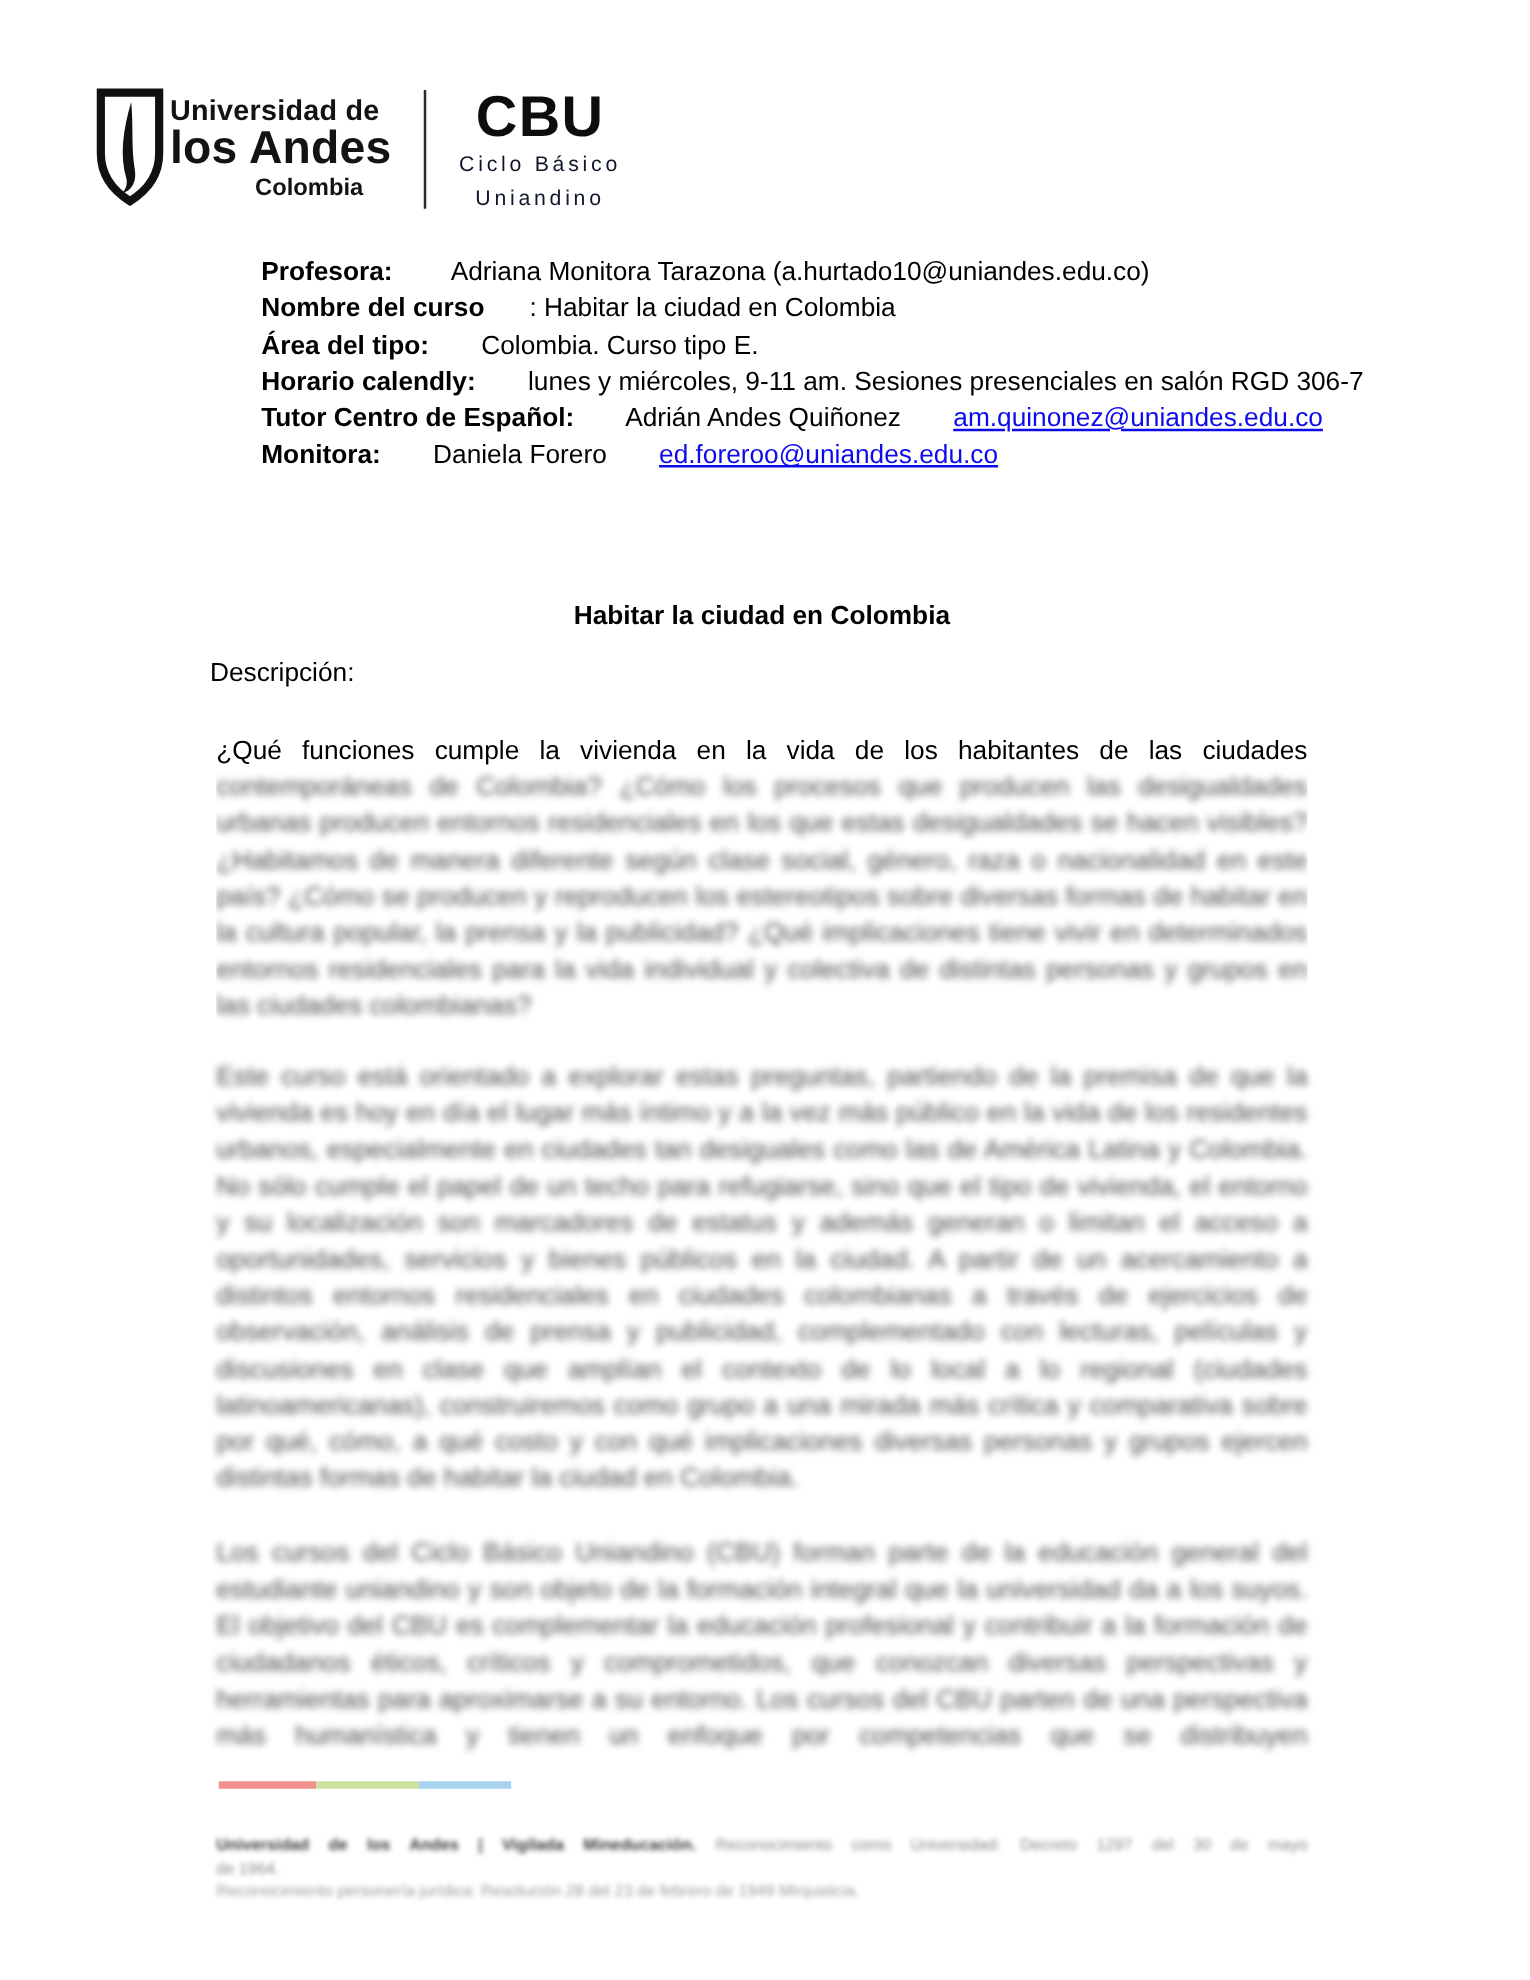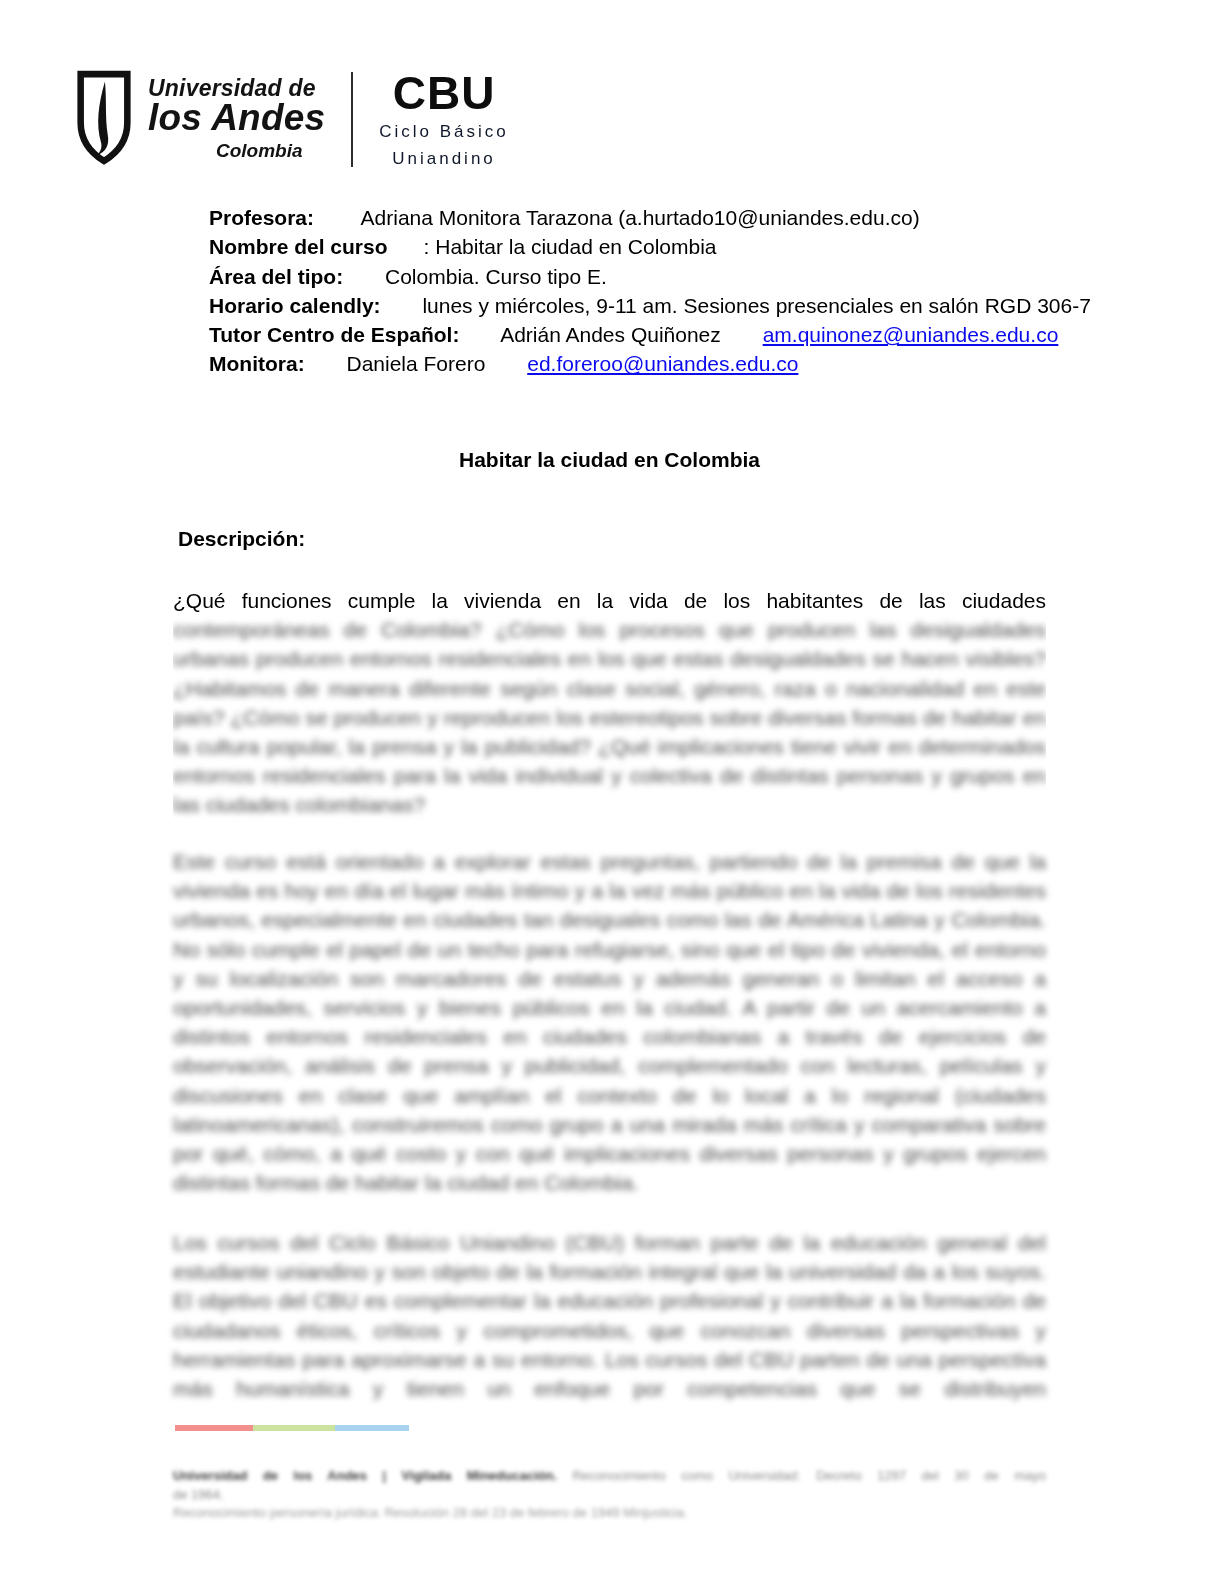--- a/index.html
+++ b/index.html
@@ -8,43 +8,43 @@
 
   .page {
     position:relative; width:1224px; height:1584px;
     background:#ffffff; overflow:hidden;
   }
 
   
   .header { position:absolute; top:70px; left:76px; display:flex; align-items:flex-start; }
   .uniandes-logo { display:flex; align-items:flex-start; }
   .shield { display:block; }
-  .uni-text { margin-left:16px; padding-top:6px; color:#131313;font-style:italic; }
+  .uni-text { margin-left:4px; padding-top:6px; color:#131313; }
   .uni-l1 { display:block; font-size:23px; font-weight:bold; letter-spacing:.2px; line-height:24px; }
   .uni-l2 { display:block; font-size:37px; font-weight:bold; line-height:36px; letter-spacing:.2px; }
   .uni-l3 { display:block; font-size:19px; font-weight:bold; margin-left:68px; margin-top:4px; }
   .logo-divider { width:2px; height:95px; background:#2b2b2b; margin:2px 26px 0 26px; }
   .cbu-logo { text-align:center; padding-top:0; color:#141414; }
   .cbu-acronym { font-size:46px; font-weight:800; line-height:46px; letter-spacing:1px; color:#0d0d0d; }
   .cbu-sub { font-size:17px; line-height:23px; letter-spacing:3px; color:#0f172a; margin-top:4px; }
 
   
   .info { position:absolute; top:203px; left:173px; width:940px; font-size:21px; line-height:29.3px; }
   .info-line { white-space:nowrap; }
   .info-line span, .info-line a { white-space:pre;margin-left:36px; }
   .lbl { font-weight:bold; }
   a.email-link { color:#0b0bee; text-decoration:underline; cursor:pointer; }
   .small-prefix { font-size:15px; color:#3f3f3f; }
   a.small-link { font-size:17px; color:#1f6fbf; text-decoration:underline; cursor:pointer; }
 
   
-  .doc-title { position:absolute; top:448px; left:173px; width:873px;
+  .doc-title { position:absolute; top:481px; left:173px; width:873px;
     text-align:center; font-size:21px; font-weight:bold; }
-  .section-heading { position:absolute; top:527px; left:178px; width:873px;
-    font-size:21px; font-weight:bold; }
+  .section-heading { position:absolute; top:527px; left:168px; width:873px;
+    font-size:21px; font-weight:normal; }
 
   .para { position:absolute; left:173px; width:873px; font-size:21px;
     line-height:29.2px; text-align:justify; overflow:hidden; }
   .p1 { top:586px; height:238px; }
   .p1-first { display:block; text-align:justify; text-align-last:justify; }
   .blurred { filter:blur(3px); color:#4d4d4d; }
   .p2 { top:847px; height:356px; }
   .p3 { top:1228px; height:180px; text-align-last:justify; }
 
   

